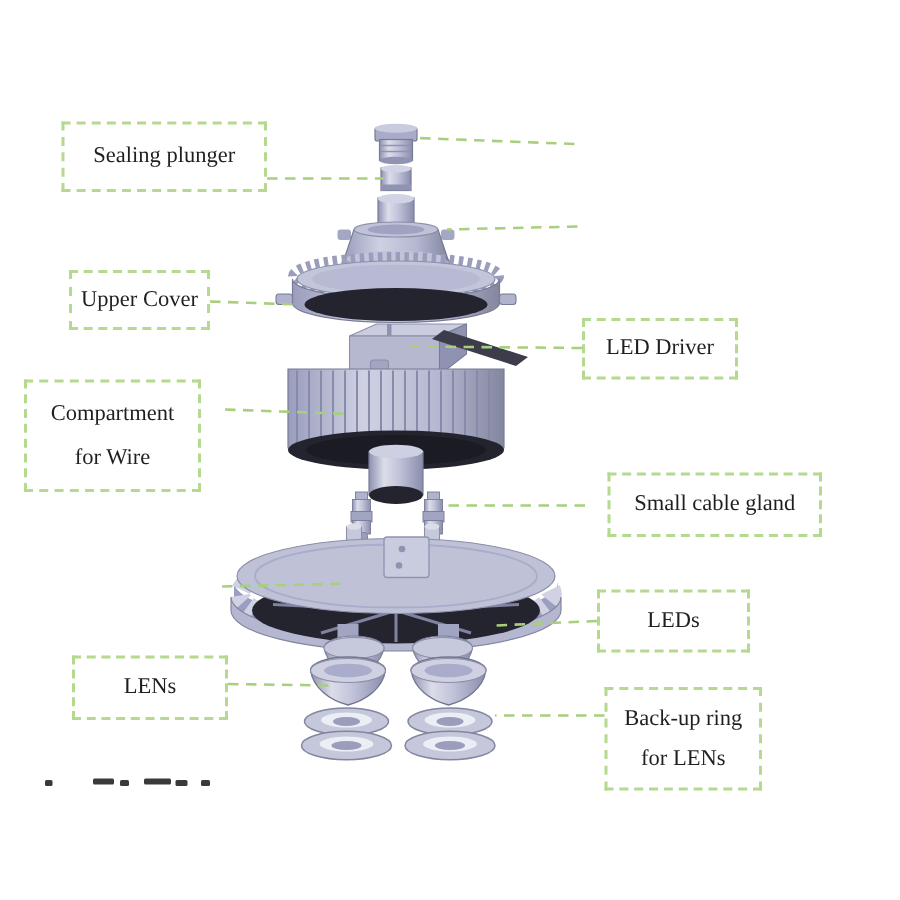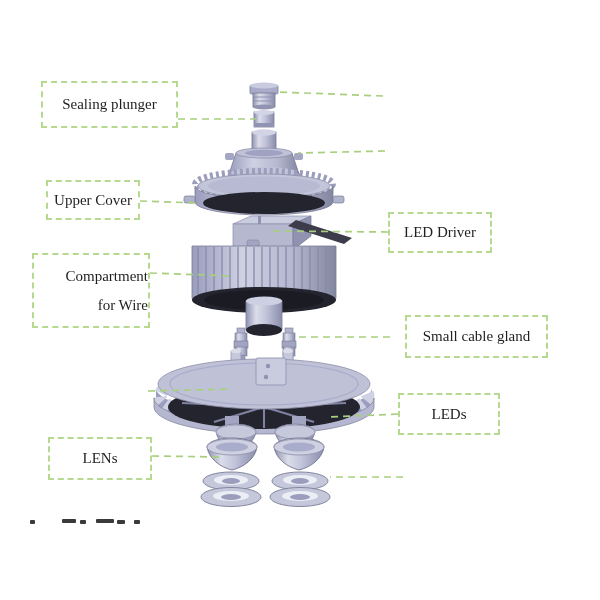--- a/index.html
+++ b/index.html
@@ -220,38 +220,42 @@
 
 
 <div class="label" style="left:46px;top:180px;width:94px;height:40px;">
   <span>Upper Cover</span>
 </div>
 
 <div class="label" style="left:388px;top:212px;width:104px;height:41px;">
   <span>LED Driver</span>
 </div>
 
-<div class="label" style="left:32px;top:253px;width:118px;height:75px;align-items:flex-end;">
+<div class="label" style="left:16px;top:253px;width:118px;height:75px;">
   <span>Compartment</span>
   <span>for Wire</span>
 </div>
 
 <div class="label" style="left:390px;top:315px;width:143px;height:43px;margin-left:15px;">
   <span>Small cable gland</span>
 </div>
 
 
 <div class="label" style="left:398px;top:393px;width:102px;height:42px;">
   <span>LEDs</span>
 </div>
 
 <div class="label" style="left:48px;top:437px;width:104px;height:43px;">
   <span>LENs</span>
 </div>
 
+<div class="label" style="left:403px;top:458px;width:105px;height:69px;">
+  <span>Back-up ring</span>
+  <span>for LENs</span>
+</div>
 
 <div class="frag">
   <i></i>
       <i></i>
       <i></i>
       <i></i>
       <i></i>
       <i></i>
 </div>
 

